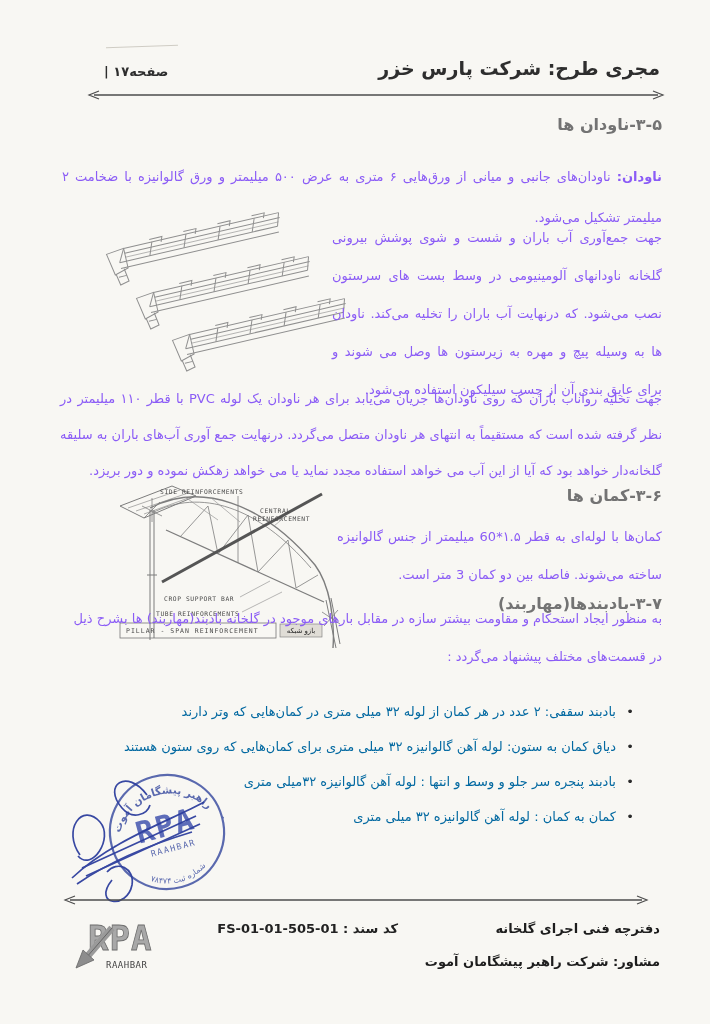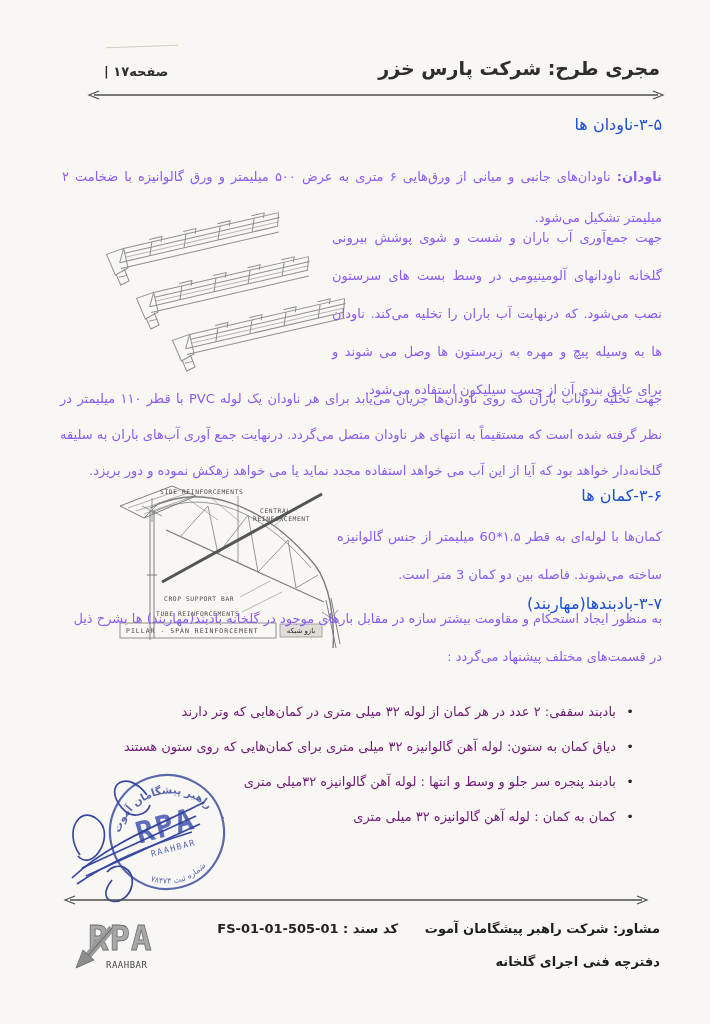--- a/index.html
+++ b/index.html
@@ -6,42 +6,42 @@
   body{
     width:710px;height:1024px;background:#efeeea;overflow:hidden;
     font-family:"DejaVu Sans", sans-serif;
   }
   .page{
     position:relative;width:710px;height:1024px;background:#f8f7f3;color:#2e2e2e;
   }
   .fa{direction:rtl;unicode-bidi:plaintext;}
   .abs{position:absolute;}
   .bold{font-weight:bold;}
-  .h{font-size:16px;font-weight:normal;color:#1d4ed8;margin:0;}
+  .h{font-size:16px;font-weight:bold;color:#737373;margin:0;}
   .para{font-size:13px;margin:0;text-align:justify;color:#8b5cf6;}
   
   .hdr-executor{top:57px;right:50px;font-size:19px;margin-left:24px;}
   .hdr-page{top:64px;left:104px;font-size:13px;}
   .hdr-mark{top:46px;left:106px;width:72px;height:0;border-top:1px solid #cfccc4;transform:rotate(-2deg);}
   .top-arrow{left:86px;top:88px;}
   
   .title-gutters{top:115px;right:48px;}
   .p-lead{top:156px;left:62px;right:48px;line-height:41px;}
   .fig-gutters{left:92px;top:206px;}
   .p-side{top:219px;right:48px;width:330px;line-height:38px;}
   .p-drain{top:381px;left:60px;right:48px;line-height:36px;}
   
   .title-arches{top:486px;right:48px;}
   .fig-arch{left:90px;top:480px;}
   .p-arches{top:518px;right:48px;width:325px;line-height:38px;}
   
   .title-braces{top:594px;right:48px;}
   .p-braces{top:600px;left:65px;right:48px;line-height:38px;text-align:right;}
   .bullets{top:694px;right:76px;left:100px;margin:0;padding:0;list-style:none;direction:rtl;}
-  .bullets li{position:relative;padding-right:18px;line-height:35px;font-size:13px;text-align:right;color:#701a75;}
+  .bullets li{position:relative;padding-right:18px;line-height:35px;font-size:13px;text-align:right;color:#0369a1;}
   .bullets li::before{content:"•";position:absolute;right:0;top:0;color:#2b2b2b;}
   
   .stamp{left:52px;top:760px;pointer-events:none;}
   
   .bottom-arrow{left:62px;top:893px;}
   .ftr-logo{left:66px;top:908px;}
   .ftr-center{top:912px;right:312px;width:200px;font-size:13px;font-weight:bold;line-height:33px;text-align:right;direction:rtl;color:#222;}
   .ftr-right{top:912px;right:50px;width:250px;font-size:13px;font-weight:bold;line-height:33px;text-align:right;direction:rtl;color:#1d1d1d;}
   svg text{font-family:"DejaVu Sans Mono", monospace;}
   svg .fatext{font-family:"DejaVu Sans", sans-serif;}
@@ -203,17 +203,17 @@
     <path d="M46,20 L20,50" stroke="#666" stroke-width="1" fill="none"></path>
     <polygon points="10,60 28,52 17,42" fill="#8d8d8d" stroke="#666" stroke-width="0.8"></polygon>
     <text x="40" y="60" font-size="9" fill="#444" letter-spacing="0.5" font-family="DejaVu Sans, sans-serif">RAAHBAR</text>
   </svg>
 
   <div class="abs ftr-center">
     <div class="fa">کد سند : FS-01-01-505-01</div>
   </div>
 
   <div class="abs ftr-right">
+    <div class="fa">دفترچه فنی اجرای گلخانه</div>
     <div class="fa">مشاور: شرکت راهبر پیشگامان آموت</div>
-    <div class="fa">دفترچه فنی اجرای گلخانه</div>
   </div>
 
 </div>
 
 </body></html>

